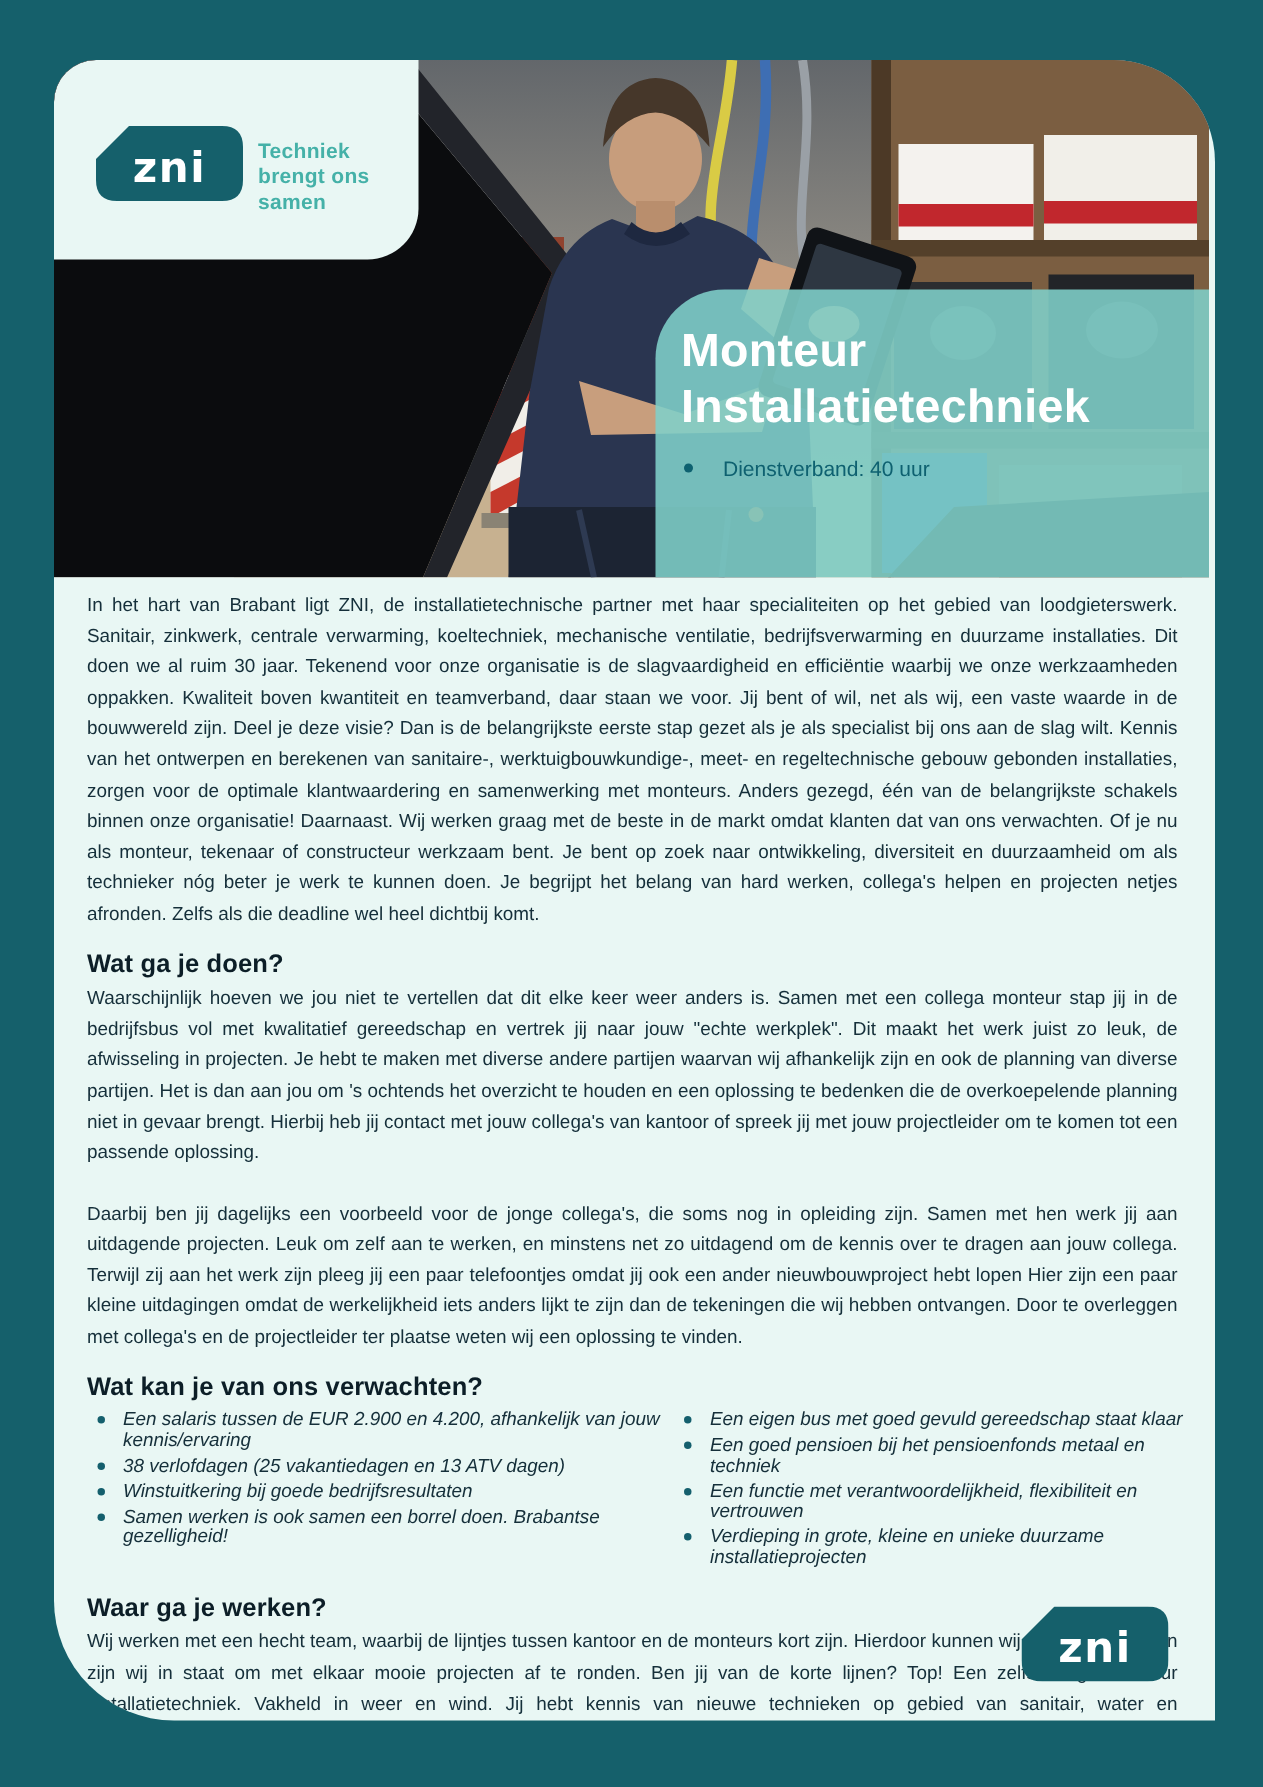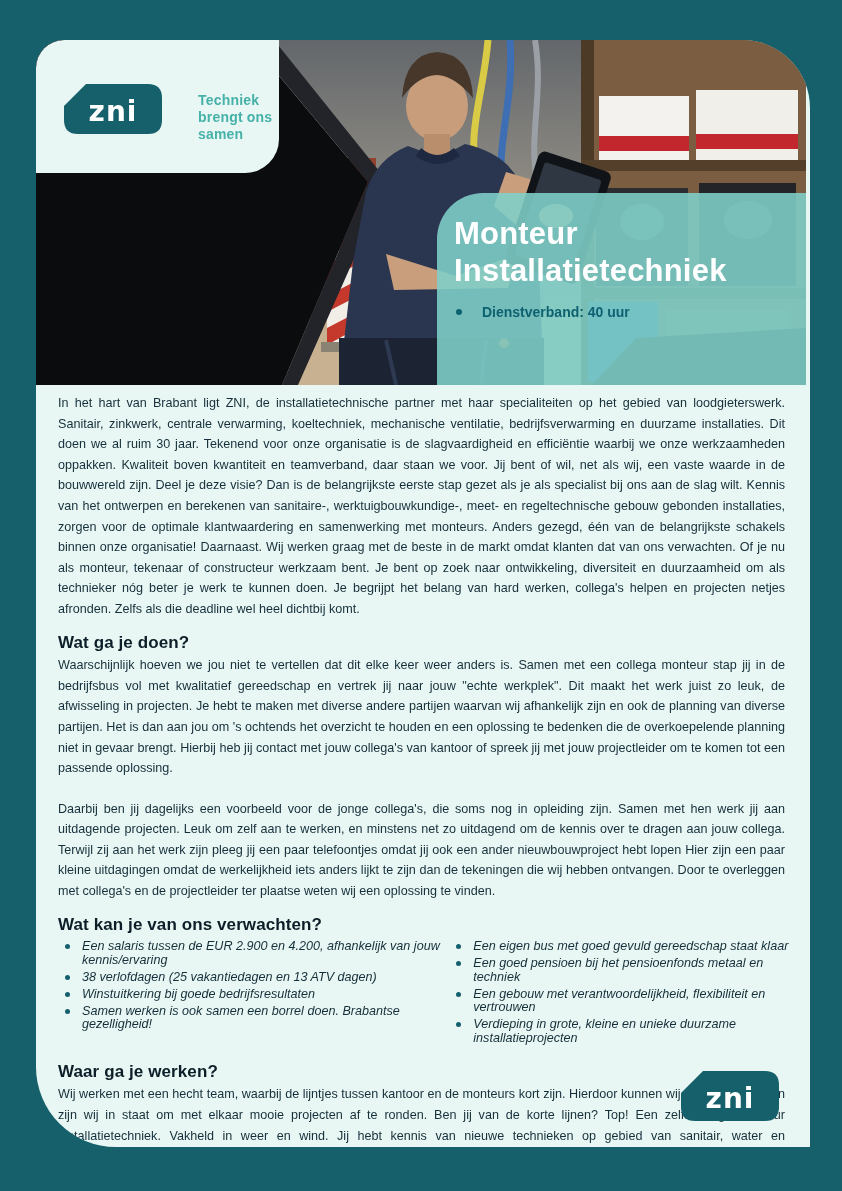--- a/index.html
+++ b/index.html
@@ -19,41 +19,41 @@
   
   .photo{position:relative;width:770px;height:345px;overflow:hidden;background:#8d8counts;}
   .photo svg.scene{position:absolute;inset:0;width:100%;height:100%;display:block;}
   .logo-card{
     position:absolute;left:0;top:0;width:243px;height:133px;
     background:#e9f7f4;border-radius:28px 0 34px 0;z-index:3;
   }
   .zni-badge{position:absolute;display:block;}
   .logo-card .zni-badge{left:28px;top:44px;}
   .tagline{
-    position:absolute;left:162px;top:52px;
+    position:absolute;left:136px;top:52px;
     color:#45b1a8;font-weight:bold;font-size:14px;line-height:17px;
     letter-spacing:.2px;
   }
   .tagline span{display:block;}
   .hero-overlay{
     position:absolute;left:401px;top:153px;right:0;bottom:0;
     background:rgba(127,208,202,.88);
     border-top-left-radius:46px;
     z-index:2;
     padding:22px 18px 0 17px;box-sizing:border-box;
   }
   .hero-title{
     color:#ffffff;font-size:31px;font-weight:bold;line-height:37px;
     margin:0 0 16px 0;letter-spacing:.2px;
   }
   .hero-title span{display:block;}
   ul.hero-facts{list-style:none;margin:0;padding:0 0 0 2px;}
   ul.hero-facts li{
     position:relative;padding-left:26px;margin-bottom:8px;
-    color:#0e6170;font-weight:bold;font-size:14px;line-height:14px;
+    color:#0e6170;font-weight:normal;font-size:14px;line-height:14px;
   }
   .dot{
     position:absolute;left:0;top:4px;width:6px;height:6px;border-radius:50%;
     background:#0e6170;display:inline-block;
   }
   
   .copy{
     padding:8px 25px 0 22px;
     color:#152f3a;font-size:12.6px;line-height:20.6px;
   }
@@ -178,21 +178,21 @@
     <div class="cols">
       <ul class="checks">
         <li><span class="dot"></span><span>Een salaris tussen de EUR 2.900 en 4.200, afhankelijk van jouw kennis/ervaring</span></li>
         <li><span class="dot"></span><span>38 verlofdagen (25 vakantiedagen en 13 ATV dagen)</span></li>
         <li><span class="dot"></span><span>Winstuitkering bij goede bedrijfsresultaten</span></li>
         <li><span class="dot"></span><span>Samen werken is ook samen een borrel doen. Brabantse gezelligheid!</span></li>
       </ul>
       <ul class="checks">
         <li><span class="dot"></span><span>Een eigen bus met goed gevuld gereedschap staat klaar</span></li>
         <li><span class="dot"></span><span>Een goed pensioen bij het pensioenfonds metaal en techniek</span></li>
-        <li><span class="dot"></span><span>Een gebouw met verantwoordelijkheid, flexibiliteit en  vertrouwen</span></li>
+        <li><span class="dot"></span><span>Een functie met verantwoordelijkheid, flexibiliteit en  vertrouwen</span></li>
         <li><span class="dot"></span><span>Verdieping in grote, kleine en unieke duurzame installatieprojecten</span></li>
       </ul>
     </div>
 
     <h2>Waar ga je werken?</h2>
     <p>Wij werken met een hecht team, waarbij de lijntjes tussen kantoor en de monteurs kort zijn. Hierdoor kunnen wij snel schakelen en zijn wij in staat om met elkaar mooie projecten af te ronden. Ben jij van de korte lijnen? Top! Een zelfstandige monteur installatietechniek. Vakheld in weer en wind. Jij hebt kennis van nieuwe technieken op gebied van sanitair, water en klimaatinstallaties. Verder vind jij het leuk om op projectmatige woningbouw en utiliteitsbouw projecten te werken.</p>
 
   </div>
 
   <svg class="zni-badge badge-bottom" width="98" height="50" viewBox="0 0 98 50">

